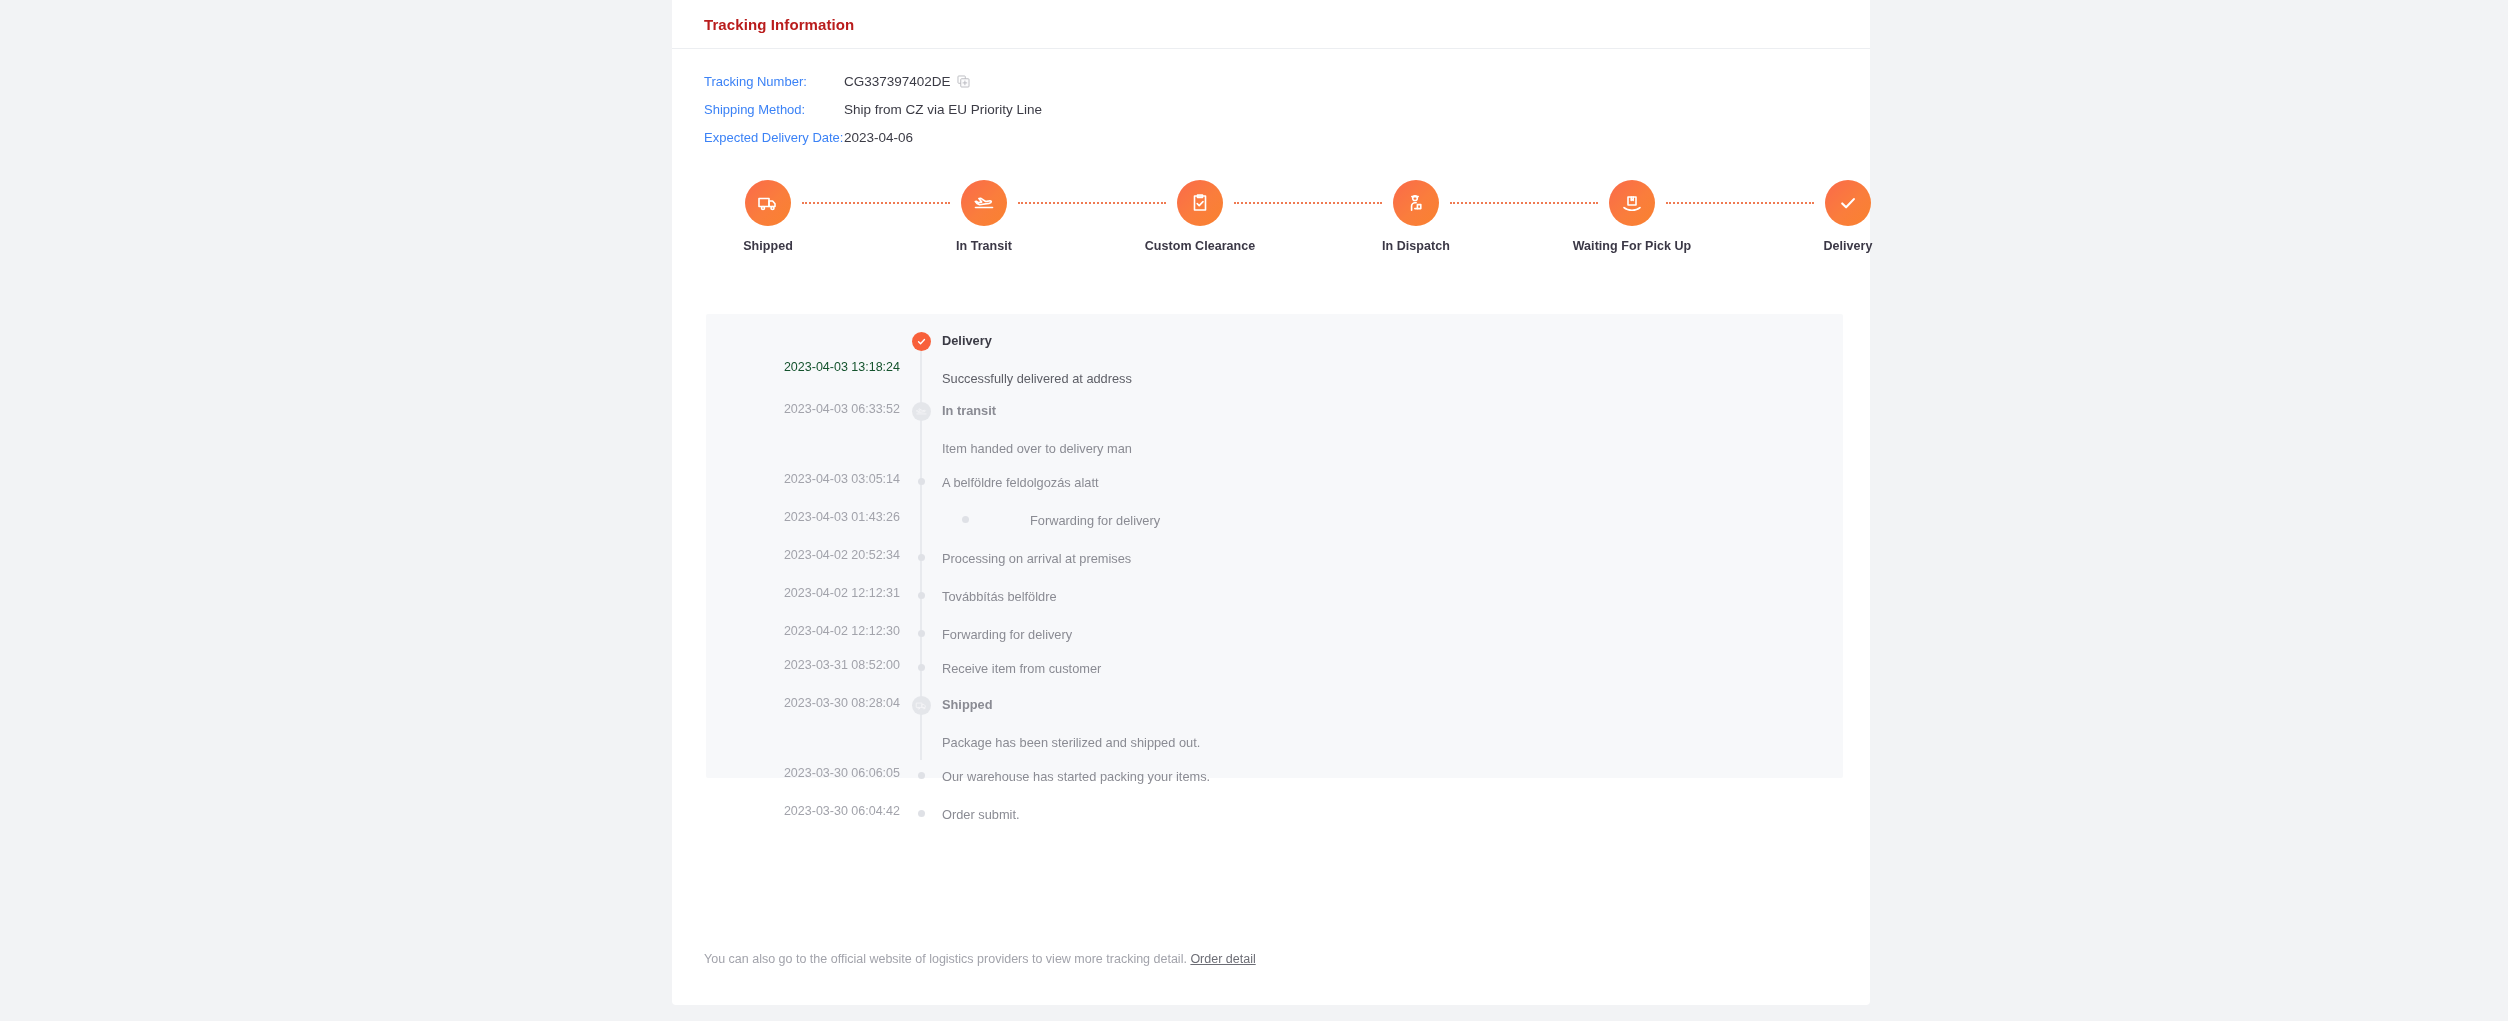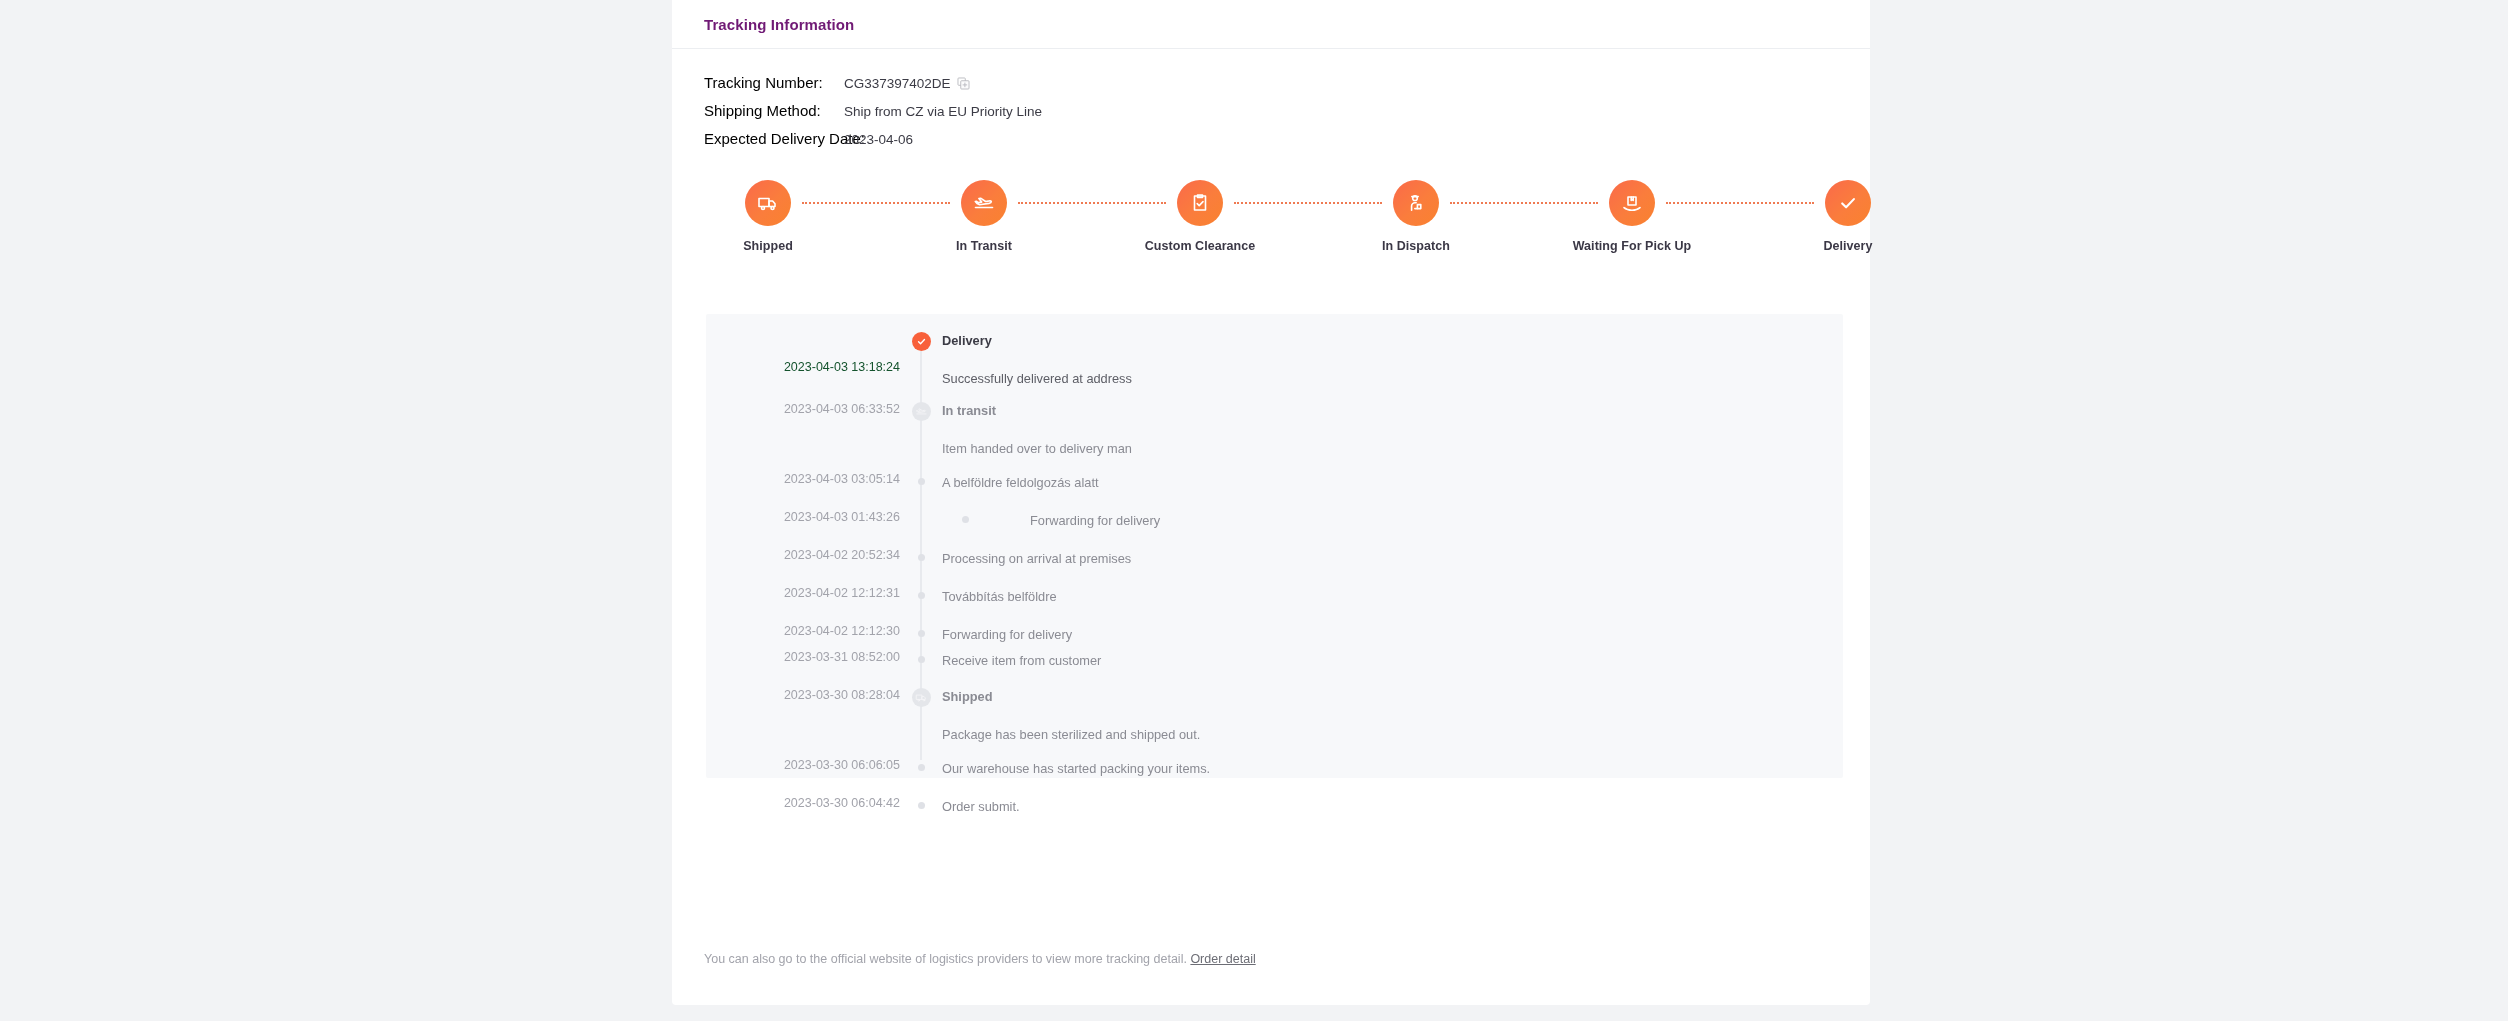--- a/index.html
+++ b/index.html
@@ -21,21 +21,21 @@
     width: 1198px;
     height: 1013px;
     background: #ffffff;
     border-radius: 4px;
   }
   .card-title {
     position: absolute;
     left: 32px; top: 24px;
     font-size: 15px;
     font-weight: bold;
-    color: #701a75;
+    color: #b91c1c;
     letter-spacing: .1px;
   }
   .card-divider {
     position: absolute;
     left: 0; top: 56px;
     width: 1198px; height: 1px;
     background: #eceef1;
   }
 
   
@@ -44,22 +44,22 @@
     left: 32px; top: 82px;
     width: 800px;
   }
   .info-row {
     display: flex;
     align-items: baseline;
     height: 28px;
   }
   .info-label {
     width: 140px;
-    font-size: 15px;
-    color: #000000;
+    font-size: 13px;
+    color: #3b82f6;
     white-space: nowrap;
   }
   .info-value {
     font-size: 13.5px;
     color: #3b3b45;
     display: flex;
     align-items: center;
     gap: 6px;
     white-space: nowrap;
   }
@@ -373,21 +373,21 @@
           </div>
           <div class="tl-row" style="margin-bottom: 12px;">
             <div class="tl-time">2023-04-02 12:12:31</div>
             <div class="tl-marker">
               <span class="dot"></span>
             </div>
             <div class="tl-body">
               <div class="tl-single">Továbbítás belföldre</div>
             </div>
           </div>
-          <div class="tl-row" style="margin-bottom: 0;">
+          <div class="tl-row" style="margin-bottom: 8px;">
             <div class="tl-time">2023-04-02 12:12:30</div>
             <div class="tl-marker">
               <span class="dot"></span>
             </div>
             <div class="tl-body">
               <div class="tl-single">Forwarding for delivery</div>
             </div>
           </div>
           <div class="tl-row" style="margin-bottom: 12px;">
             <div class="tl-time">2023-03-31 08:52:00</div>

